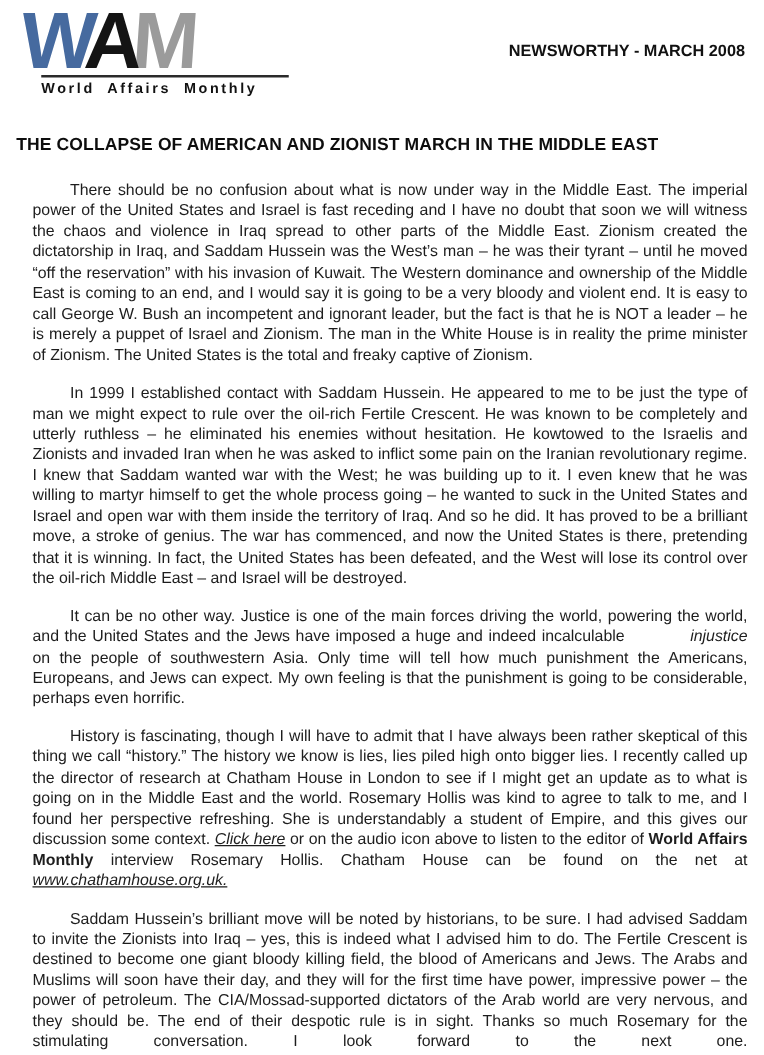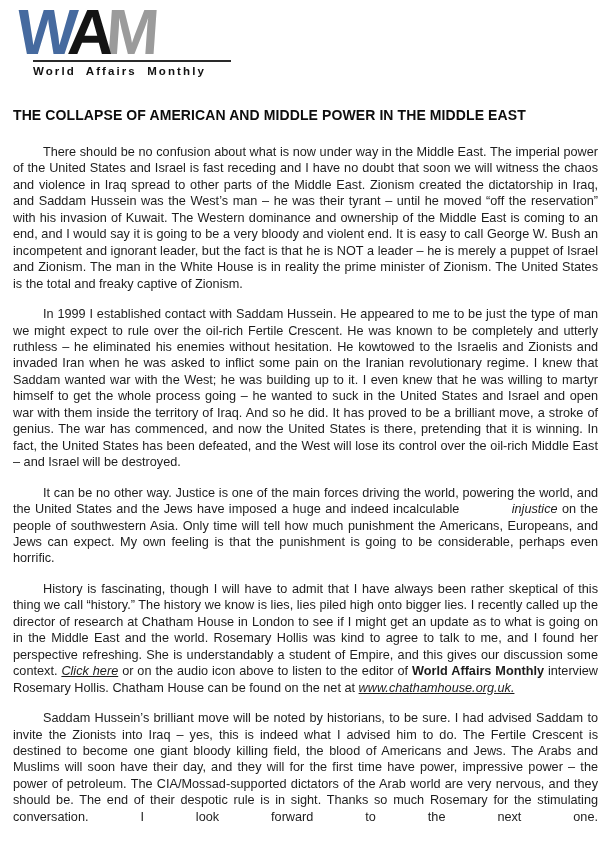--- a/index.html
+++ b/index.html
@@ -52,21 +52,21 @@
   }
 
   
   .title {
     font-weight: bold;
     font-size: 14px;
     color: #0d0d0d;
     margin: 5px 0 0 0;
     letter-spacing: 0.1px;
   }
-  .article { margin-top: 21px; }
+  .article { margin-top: 21px; margin-left: 13px; }
   .article p {
     margin: 0 0 14px 0;
     font-size: 12.7px;
     line-height: 16.45px;
     text-align: justify;
     text-indent: 30px;
     color: #1d1d1d;
   }
   .article p:last-child { text-align-last: justify; margin-bottom: 0; }
   .article .b { font-weight: bold; }
@@ -82,23 +82,24 @@
 <body>
 
 <div class="page">
 
   <div class="header">
     <div class="logo">
       <div class="logo-letters"><span class="l0" style="color: rgb(70, 106, 159);">W</span><span class="l1" style="color: rgb(20, 20, 20);">A</span><span class="l2" style="color: rgb(155, 155, 155);">M</span></div>
       <div class="logo-rule"></div>
       <div class="logo-sub">World Affairs Monthly</div>
     </div>
+    <div class="issue">NEWSWORTHY - MARCH 2008</div>
   </div>
 
-  <h1 class="title">THE COLLAPSE OF AMERICAN AND MIDDLE POWER IN THE MIDDLE EAST</h1>
+  <h1 class="title">THE COLLAPSE OF AMERICAN AND ZIONIST MARCH IN THE MIDDLE EAST</h1>
 
   <div class="article">
       <p><span>There should be no confusion about what is now under way in the Middle East. The imperial power of the United States and Israel is fast receding and I have no doubt that soon we will witness the chaos and violence in Iraq spread to other parts of the Middle East. Zionism created the dictatorship in Iraq, and Saddam Hussein was the West’s man – he was their tyrant – until he moved “off the reservation” with his invasion of Kuwait. The Western dominance and ownership of the Middle East is coming to an end, and I would say it is going to be a very bloody and violent end. It is easy to call George W. Bush an incompetent and ignorant leader, but the fact is that he is NOT a leader – he is merely a puppet of Israel and Zionism. The man in the White House is in reality the prime minister of Zionism. The United States is the total and freaky captive of Zionism.</span></p>
       <p><span>In 1999 I established contact with Saddam Hussein. He appeared to me to be just the type of man we might expect to rule over the oil-rich Fertile Crescent. He was known to be completely and utterly ruthless – he eliminated his enemies without hesitation. He kowtowed to the Israelis and Zionists and invaded Iran when he was asked to inflict some pain on the Iranian revolutionary regime. I knew that Saddam wanted war with the West; he was building up to it. I even knew that he was willing to martyr himself to get the whole process going – he wanted to suck in the United States and Israel and open war with them inside the territory of Iraq. And so he did. It has proved to be a brilliant move, a stroke of genius. The war has commenced, and now the United States is there, pretending that it is winning. In fact, the United States has been defeated, and the West will lose its control over the oil-rich Middle East – and Israel will be destroyed.</span></p>
       <p><span>It can be no other way. Justice is one of the main forces driving the world, powering the world, and the United States and the Jews have imposed a huge and indeed incalculable </span><span class="i">injustice</span><span> on the people of southwestern Asia. Only time will tell how much punishment the Americans, Europeans, and Jews can expect. My own feeling is that the punishment is going to be considerable, perhaps even horrific.</span></p>
       <p><span>History is fascinating, though I will have to admit that I have always been rather skeptical of this thing we call “history.” The history we know is lies, lies piled high onto bigger lies. I recently called up the director of research at Chatham House in London to see if I might get an update as to what is going on in the Middle East and the world. Rosemary Hollis was kind to agree to talk to me, and I found her perspective refreshing. She is understandably a student of Empire, and this gives our discussion some context. </span><a class="lnk" href="#">Click here</a><span> or on the audio icon above to listen to the editor of </span><span class="b">World Affairs Monthly</span><span> interview Rosemary Hollis. Chatham House can be found on the net at </span><a class="lnk" href="#">www.chathamhouse.org.uk.</a></p>
       <p><span>Saddam Hussein’s brilliant move will be noted by historians, to be sure. I had advised Saddam to invite the Zionists into Iraq – yes, this is indeed what I advised him to do. The Fertile Crescent is destined to become one giant bloody killing field, the blood of Americans and Jews. The Arabs and Muslims will soon have their day, and they will for the first time have power, impressive power – the power of petroleum. The CIA/Mossad-supported dictators of the Arab world are very nervous, and they should be. The end of their despotic rule is in sight. Thanks so much Rosemary for the stimulating conversation. I look forward to the next one.</span></p>
     </div>
 
 </div>

